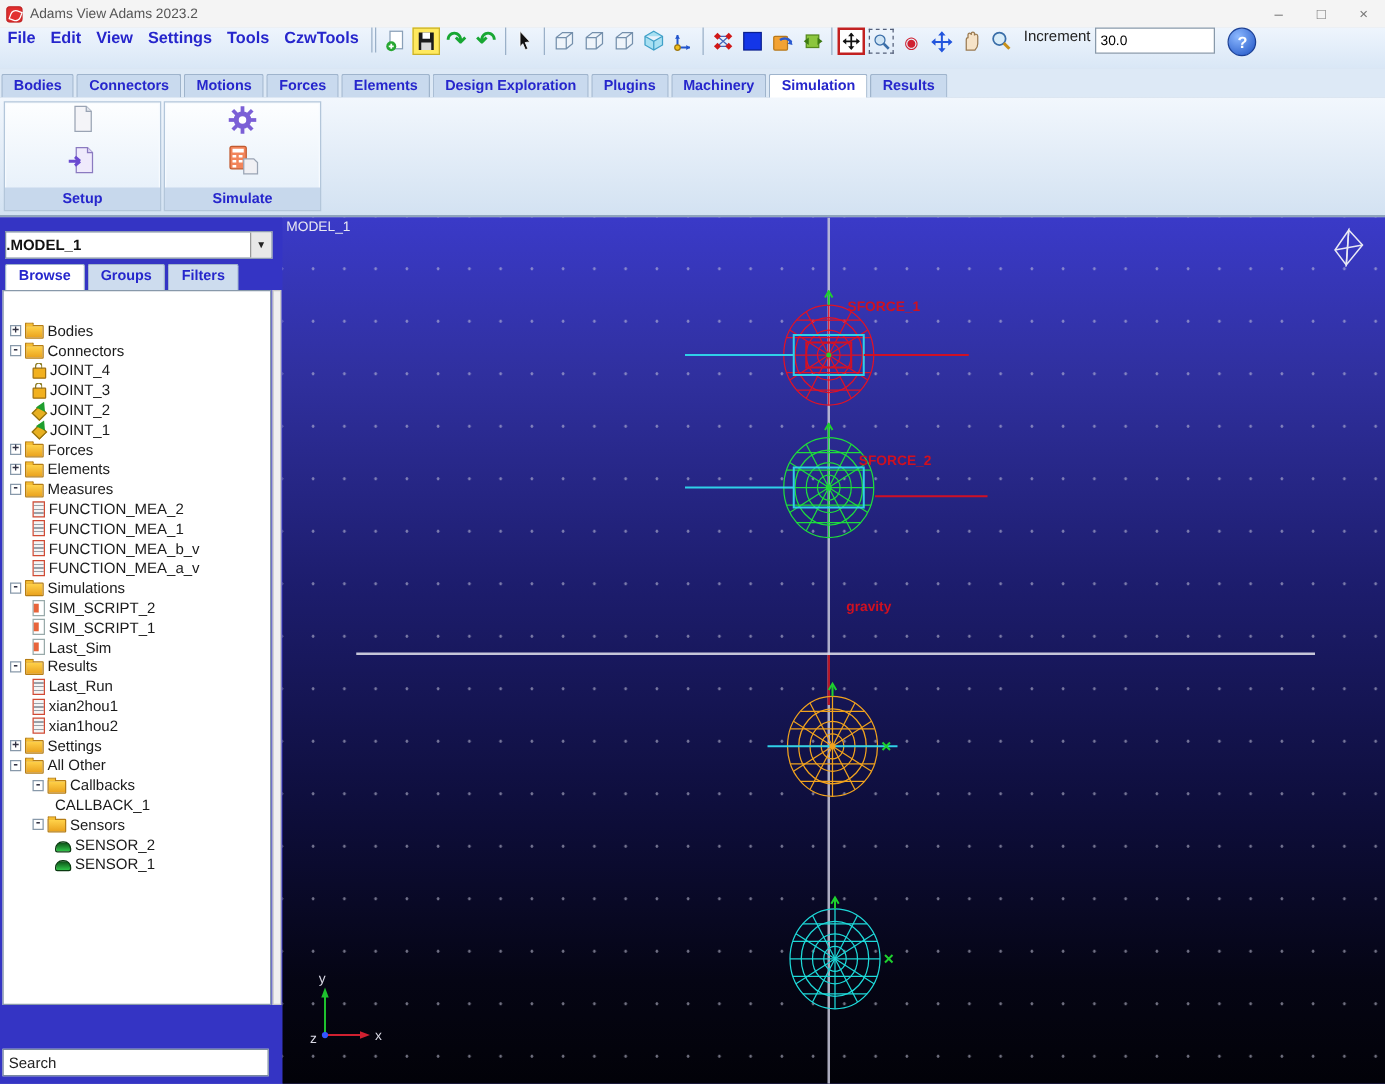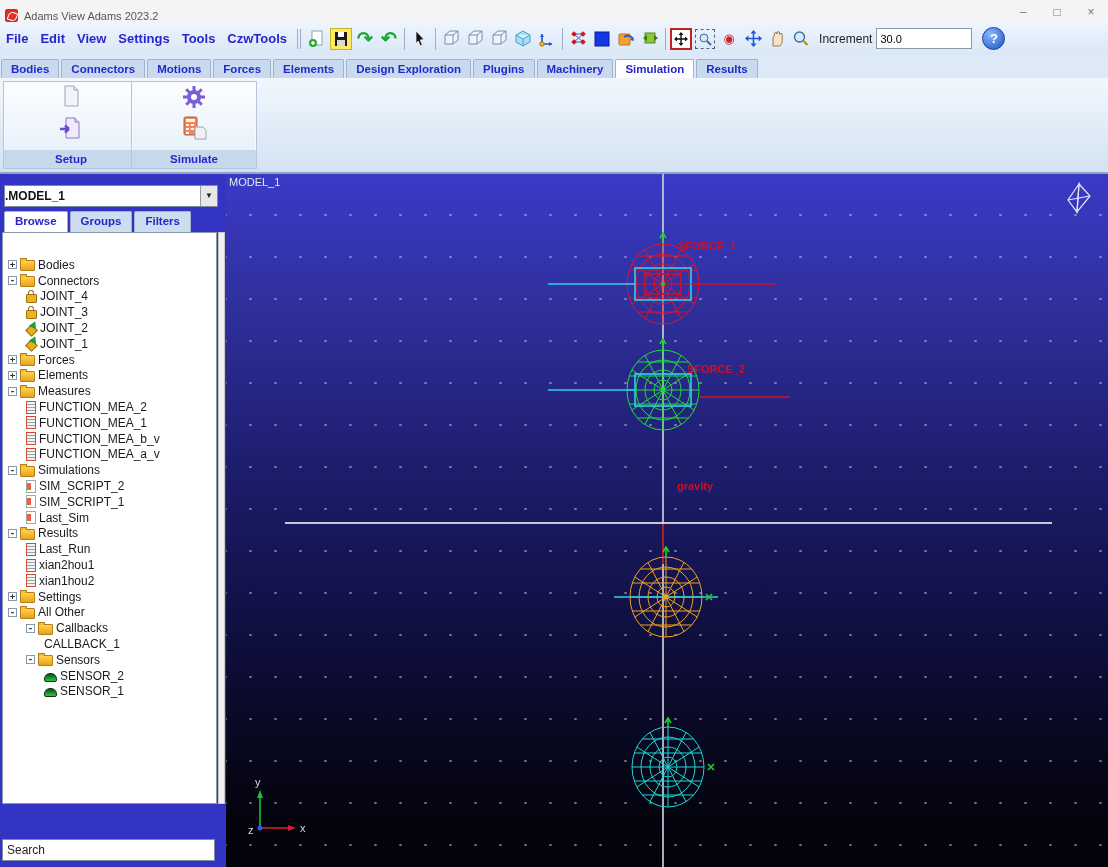--- a/index.html
+++ b/index.html
@@ -1,32 +1,32 @@
 <!DOCTYPE html>
 <html><head>
 <meta charset="utf-8">
 <style>
   html,body{margin:0;padding:0;width:1108px;height:867px;overflow:hidden;
     font-family:"Liberation Sans",sans-serif;background:#e8e8e8;}
   .win{position:absolute;inset:0;background:#fff;}
 
   
   .titlebar{position:absolute;left:0;top:0;width:1108px;height:22px;background:#f4f4f4;
-    display:flex;align-items:flex-end;border-bottom:1px solid #e0e0e0;}
+    display:flex;align-items:center;border-bottom:1px solid #e0e0e0;}
   .appicon{width:13px;height:13px;margin:0 6px 0 5px;border-radius:3px;background:#e23030;
     position:relative;box-shadow:inset 0 0 2px #901010;}
   .appicon::after{content:"";position:absolute;left:3px;top:3px;width:7px;height:7px;
     border:1.5px solid #fff;border-radius:50% 0 50% 0;transform:rotate(20deg);}
   .apptitle{font-size:11px;color:#555;}
   .wbtns{margin-left:auto;display:flex;}
   .wbtn{width:34px;height:20px;text-align:center;line-height:20px;color:#777;font-size:12px;}
 
   
   .menurow{position:absolute;left:0;top:22px;width:1108px;height:33px;
-    background:linear-gradient(#eef5fd,#d9e7f6);display:flex;align-items:center;
+    background:linear-gradient(#eef5fd,#d9e7f6);display:flex;align-items:flex-start;
     border-bottom:1px solid #bccfe2;}
   .menuitem{color:#2626cc;font-size:13px;font-weight:bold;padding:0 6px;white-space:nowrap;}
   .sep2{width:2px;height:20px;border-left:1px solid #9ab0c8;border-right:1px solid #9ab0c8;margin:0 4px;}
   .sep{width:1px;height:22px;background:#9ab0c8;margin:0 3px;}
   .tbi{width:22px;height:22px;margin:0 1px;display:flex;align-items:center;justify-content:center;position:relative;}
   .tbi svg{display:block;}
   .tbi.save{background:#ffe95e;border:1px solid #c9b12a;width:20px;height:20px;}
   .garrow{font-size:19px;font-weight:bold;color:#17a733;line-height:18px;}
   .fitbox{border:2px solid #c22121;background:#fff;width:18px;height:18px;display:flex;align-items:center;justify-content:center;}
   .zoombox{border:1px dashed #55607a;width:18px;height:18px;display:flex;align-items:center;justify-content:center;}
@@ -285,21 +285,21 @@
     <span class="rtab">Forces</span>
     <span class="rtab">Elements</span>
     <span class="rtab">Design Exploration</span>
     <span class="rtab">Plugins</span>
     <span class="rtab">Machinery</span>
     <span class="rtab active">Simulation</span>
     <span class="rtab">Results</span>
   </div>
 
   <div class="ribbon">
-    <div class="rgroup" style="left:3px;padding-left:10px;">
+    <div class="rgroup" style="left:3px;">
       <div class="rgicons">
         <span>
           <svg width="26" height="26">
               <path d="M7 2 h9 l4 4 v16 h-13 Z" fill="#f4f4f8" stroke="#9aa4b4"></path>
               <path d="M16 2 v4 h4" fill="#e0e4ec" stroke="#9aa4b4"></path>
             </svg>
         </span>
         <span>
           <svg width="26" height="26">
               <path d="M8 2 h9 l4 4 v16 h-13 Z" fill="#efeafc" stroke="#8a7ac0"></path>

